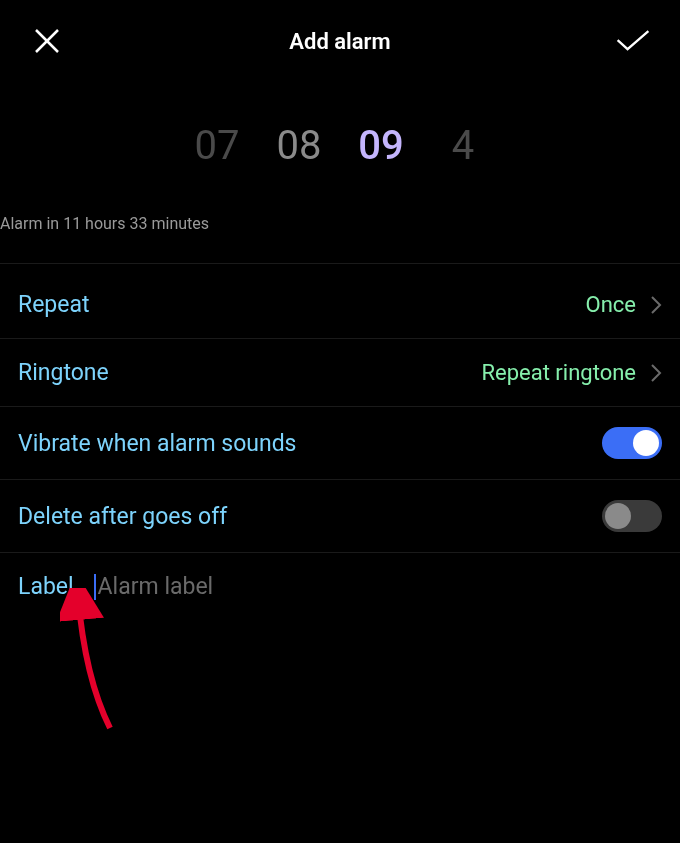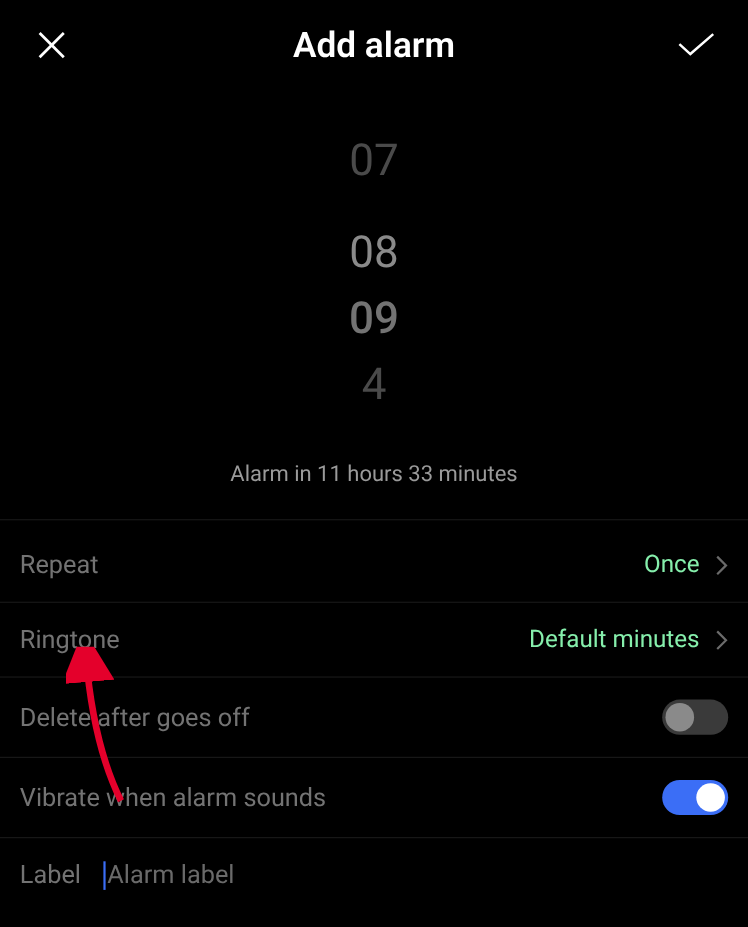--- a/index.html
+++ b/index.html
@@ -16,85 +16,83 @@
       position: relative;
       overflow: hidden;
     }
     .header {
       display: flex;
       align-items: center;
       justify-content: space-between;
       padding: 22px 28px;
     }
     .header-title {
-      font-size: 32px;
+      font-size: 22px;
       font-weight: 600;
       color: #fff;
     }
     .close-icon, .confirm-icon {
       width: 38px;
       height: 38px;
       display: flex;
       align-items: center;
       justify-content: center;
       cursor: pointer;
     }
     .time-picker {
       display: flex;
       justify-content: center;
       gap: 160px;
       padding: 40px 0 20px 0;
     }
     .picker-column {
       display: flex;
-      flex-direction: column;
       align-items: center;
       gap: 12px;
     }
     .picker-item {
       font-size: 40px;
       line-height: 48px;
       text-align: center;
       min-width: 70px;
     }
     .picker-item.far {
       color: #4a4a4a;
     }
     .picker-item.near {
       color: #8a8a8a;
-      margin-top: 24px;
     }
     .picker-item.selected {
-      color: #737373;
+      color: #c4b5fd;
       font-weight: 500;
     }
     .alarm-info {
-      text-align: center;
+      text-align: left;
       color: #9a9a9a;
-      font-size: 20px;
+      font-size: 16px;
       padding: 24px 0 30px 0;
     }
     .divider-thick {
       height: 8px;
       background: #000;
       border-top: 1px solid #1a1a1a;
     }
     .settings-list {
       padding: 0;
     }
     .setting-row {
       display: flex;
       align-items: center;
       justify-content: space-between;
       padding: 20px 18px;
       border-bottom: 1px solid #1a1a1a;
     }
     .setting-label {
       font-size: 23px;
-      color: #737373;
+      color: #7dd3fc;
     }
     .setting-value {
       font-size: 22px;
       color: #86efac;
       display: flex;
       align-items: center;
       gap: 14px;
     }
     .chevron {
       color: #6a6a6a;
@@ -200,39 +198,39 @@
         <svg width="12" height="20" viewBox="0 0 12 20">
             <polyline points="2,2 10,10 2,18" fill="none" stroke="#6a6a6a" stroke-width="2"></polyline>
           </svg>
       </span>
     </div>
   </div>
 
   <div class="setting-row">
     <div class="setting-label">Ringtone</div>
     <div class="setting-value">
-      <span>Default minutes</span>
+      <span>Repeat ringtone</span>
       <span class="chevron">
         <svg width="12" height="20" viewBox="0 0 12 20">
             <polyline points="2,2 10,10 2,18" fill="none" stroke="#6a6a6a" stroke-width="2"></polyline>
           </svg>
       </span>
     </div>
   </div>
 
   <div class="setting-row">
+    <div class="setting-label">Vibrate when alarm sounds</div>
+    <div class="toggle on">
+      <div class="toggle-knob"></div>
+    </div>
+  </div>
+
+  <div class="setting-row">
     <div class="setting-label">Delete after goes off</div>
     <div class="toggle off">
-      <div class="toggle-knob"></div>
-    </div>
-  </div>
-
-  <div class="setting-row">
-    <div class="setting-label">Vibrate when alarm sounds</div>
-    <div class="toggle on">
       <div class="toggle-knob"></div>
     </div>
   </div>
 
   <div class="label-row">
     <div class="setting-label">Label</div>
     <div class="label-input-wrapper">
       <div class="text-cursor"></div>
       <div class="label-placeholder">Alarm label</div>
     </div>

